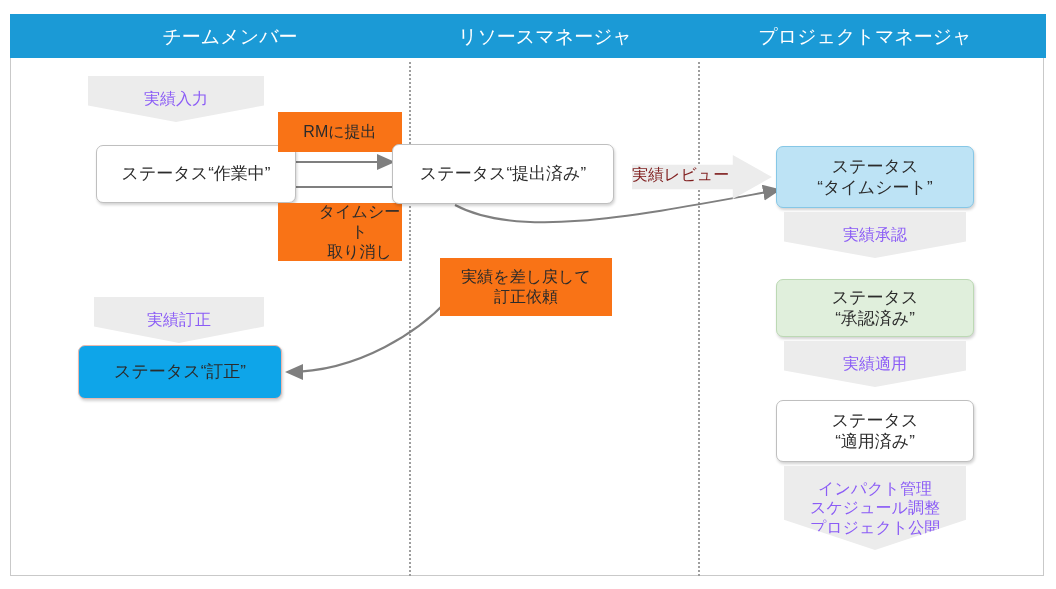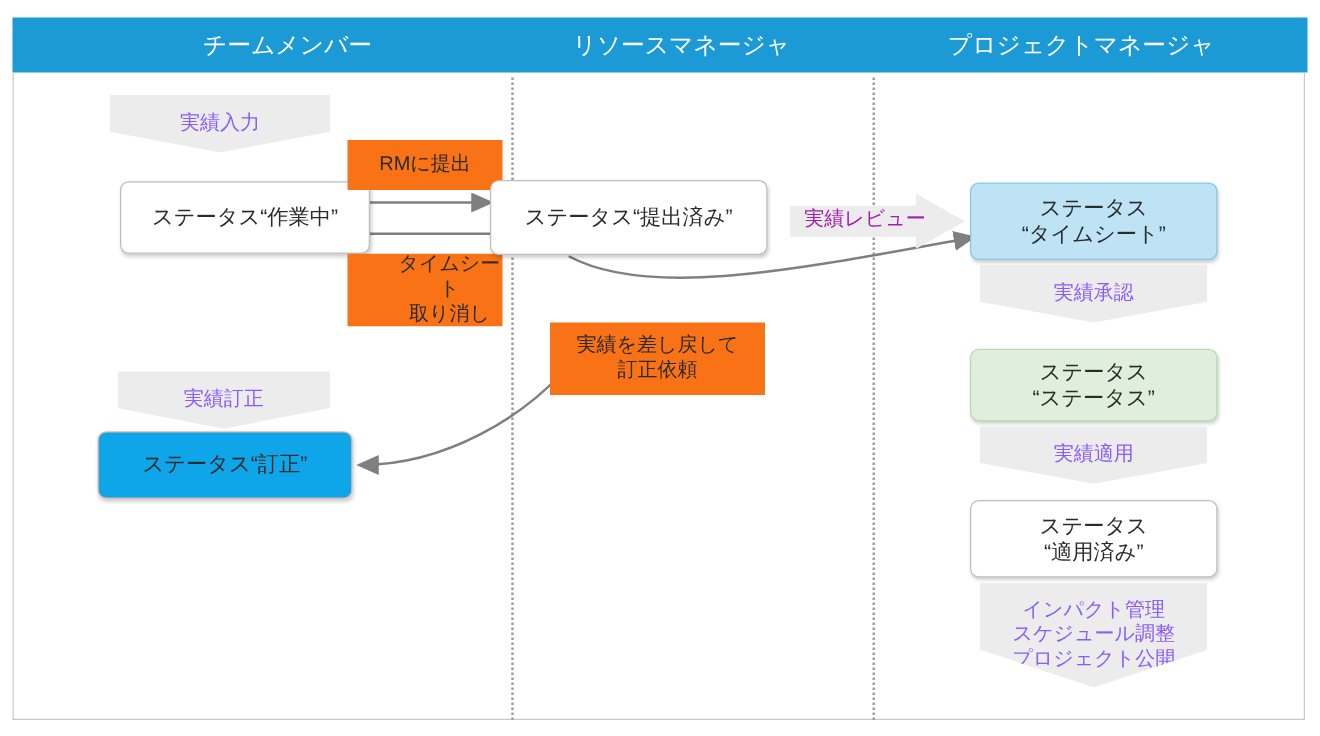--- a/index.html
+++ b/index.html
@@ -115,22 +115,21 @@
 
   
   .fat-arrow {
     position: absolute;
     background: #ececec;
     clip-path: polygon(0 22%, 72% 22%, 72% 0, 100% 50%, 72% 100%, 72% 78%, 0 78%);
   }
   .fat-arrow-label {
     position: absolute;
     font-size: 16px;
-    color: #a21caf;
-    text-align: center;
+    color: #7f1d1d;
     white-space: nowrap;
   }
 
   svg.wires {
     position: absolute;
     left: 0; top: 0;
     width: 1056px; height: 589px;
     pointer-events: none;
   }
 </style>
@@ -207,21 +206,21 @@
     <span>ステータス</span>
     <span>“タイムシート”</span>
   </div>
 
   <div class="chev down" style="left:784px; top:212px; width:182px; height:46px;">
     <span>実績承認</span>
   </div>
 
   <div class="box green" style="left:776px; top:279px; width:198px; height:58px; flex-direction:column;">
     <span>ステータス</span>
-    <span>“ステータス”</span>
+    <span>“承認済み”</span>
   </div>
 
   <div class="chev down" style="left:784px; top:341px; width:182px; height:46px;">
     <span>実績適用</span>
   </div>
 
   <div class="box" style="left:776px; top:400px; width:198px; height:62px; flex-direction:column;">
     <span>ステータス</span>
     <span>“適用済み”</span>
   </div>

